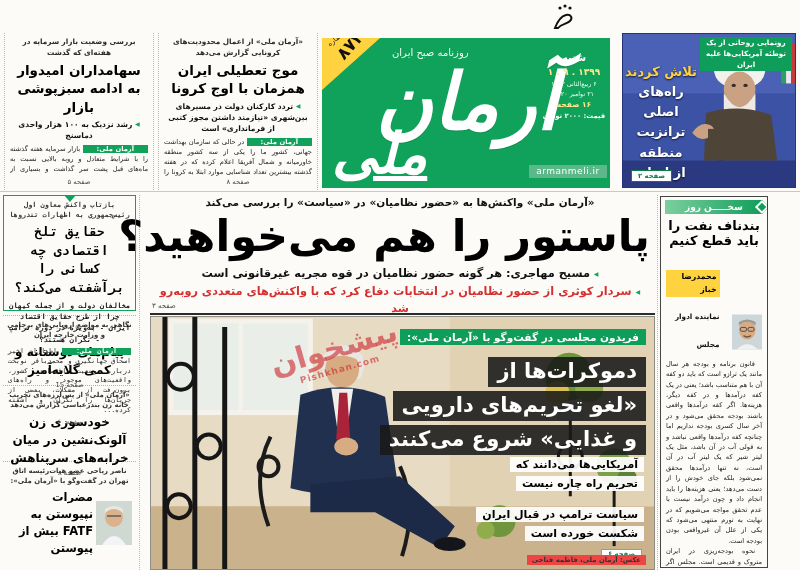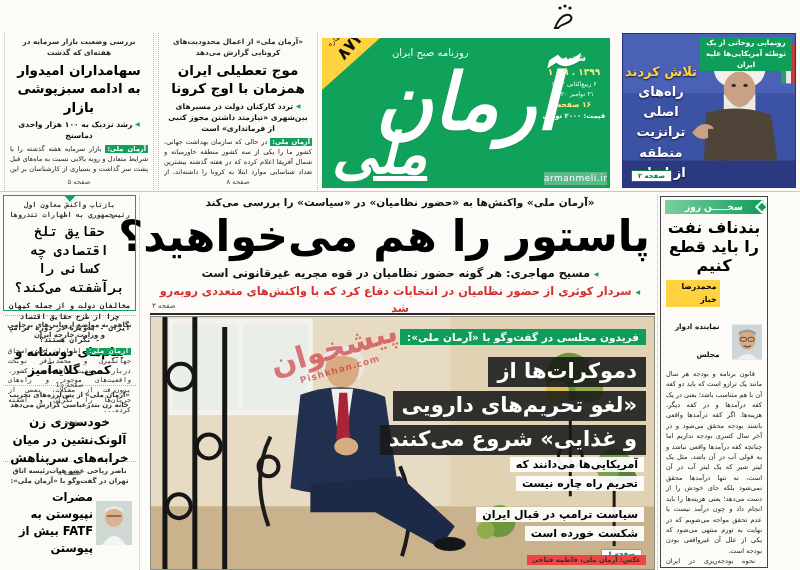--- a/index.html
+++ b/index.html
@@ -14,33 +14,33 @@
   .issue-number { position:absolute; left:10px; top:12px; font-size:17px; font-weight:bold; color:#111; transform:rotate(-48deg); transform-origin:left top; }
   .tagline { position:absolute; left:70px; top:9px; color:#eafff2; font-size:10px; letter-spacing:.5px;text-align:right; }
   .logo-main { position:absolute; right:52px; top:18px; color:#fff; font-size:78px; font-weight:bold; font-style:italic; line-height:1.2; text-shadow:0 1px 0 rgba(0,0,0,.12); }
   .logo-sub { position:absolute; left:10px; bottom:2px; color:#fff; font-size:56px; font-weight:bold; font-style:italic;text-decoration:underline; }
   .date-block { position:absolute; right:3px; top:12px; width:66px; text-align:center; color:#fff; line-height:1.55; }
   .d-weekday { font-size:10px; font-weight:bold; }
   .d-solar { font-size:9px; font-weight:bold; color:#ffe98a; }
   .d-small { font-size:6.3px; color:#eafff2; }
   .d-pages { font-size:7.5px; font-weight:bold; color:#ffe98a; }
   .d-price { font-size:6.8px; font-weight:bold; }
-  .site-bar { position:absolute; right:3px; bottom:3px; width:63px; height:13px; background:#5cb889; color:#fff; font-size:9px; text-align:center; line-height:13px; letter-spacing:.5px; }
+  .site-bar { position:absolute; right:3px; bottom:10px; width:78px; height:13px; background:#5cb889; color:#fff; font-size:9px; text-align:center; line-height:13px; letter-spacing:.5px; }
   .emblem { position:absolute; left:552px; top:2px; width:24px; height:32px; }
 
   
   .mini-art { position:absolute; top:33px; height:157px; border-left:1px dotted #b9b9b2; border-right:1px dotted #b9b9b2; padding:4px 5px; text-align:center; display:flex; flex-direction:column; }
   .mini-corona { left:158px; width:160px; }
   .mini-stock { left:4px; width:150px; }
   .kicker-sm { font-size:7.3px; font-weight:bold; color:#2c2c2c; line-height:1.45; }
   .title-md { font-size:13.5px; font-weight:bold; color:#000; line-height:1.35; margin:3px 0 2px; }
   .sub-sm { font-size:7.6px; font-weight:bold; color:#111; line-height:1.5; margin:1px 0 2px; }
   .arrow-ic { color:#10a15b; font-size:6px; vertical-align:1px; }
   .body-xs { font-size:6.7px; color:#222; text-align:justify; line-height:1.5; flex:1; overflow:hidden; }
-  .chip-green { background:#10a15b; color:#fff; padding:0 2px; font-weight:bold; }
+  .chip-green { background:#10a15b; color:#fff; padding:0 14px; font-weight:bold; }
   .page-badge { font-size:6.8px; color:#444; margin-top:2px; }
 
   
   .rouhani { position:absolute; left:622px; top:33px; width:174px; height:155px; border:1px solid #26327e; overflow:hidden; }
   .rouhani svg { position:absolute; inset:0; }
   .r-label { position:absolute; right:3px; top:3px; width:92px; background:#0f9e59; color:#fff; font-size:7.2px; font-weight:bold; line-height:1.5; text-align:center; padding:1px 2px; }
   .r-head { position:absolute; left:2px; top:28px; width:72px; text-align:center; line-height:1.55; font-weight:bold; font-size:13px; text-shadow:0 1px 2px rgba(0,0,20,.8); }
   .r-head .y { color:#ffd23f; }
   .r-head .w { color:#fff; }
   .r-page { position:absolute; left:8px; bottom:5px; background:#fff; color:#0f7d49; font-size:6.8px; font-weight:bold; padding:1px 6px; border:1px solid #0f7d49; }
@@ -84,21 +84,21 @@
   .sb-title-sm { font-size:12px; font-weight:bold; color:#000; line-height:1.5; margin:2px 0; }
   .sb-sub { font-size:7.2px; font-weight:bold; color:#111; line-height:1.55; margin:1px 0; }
   .sb-body { font-size:6.6px; color:#222; text-align:justify; line-height:1.5; margin-top:1px; }
   .sb-row { display:flex; gap:3px; align-items:center; margin-top:2px; }
   .sb-row .ttl { flex:1; font-size:11.5px; font-weight:bold; line-height:1.5; text-align:right; }
 
   
   .opinion { position:absolute; left:660px; top:196px; width:108px; height:372px; border:1px solid #444; padding:0 5px 4px; overflow:hidden; background:#fcfbf8; }
   .op-header { position:relative; margin:3px -1px 4px; height:14px; background:linear-gradient(to left,#0f9e59,#7ccf9f); color:#fff; font-size:9px; font-weight:bold; text-align:center; line-height:14px; letter-spacing:2px; }
   .op-diamond { position:absolute; right:-4px; top:2px; width:10px; height:10px; background:#0f9e59; border:2px solid #fff; transform:rotate(45deg); }
-  .op-title { font-size:16px; font-weight:bold; text-align:center; color:#000; margin:2px 0 5px; }
+  .op-title { font-size:13px; font-weight:bold; text-align:center; color:#000; margin:2px 0 22px; }
   .op-author { display:flex; gap:12px; align-items:flex-end; margin-bottom:4px; }
   .op-meta { text-align:right; line-height:1.7; }
   .op-name { background:#ffd23f; font-size:7.8px; font-weight:bold; padding:0 3px; display:inline-block; }
   .op-role { font-size:7.3px; font-weight:bold; color:#111; }
   .op-body { font-size:6.6px; color:#1c1c1c; text-align:justify; line-height:1.58; }
   .op-body p { text-indent:7px; }
 </style>
 </head>
 <body>
 

